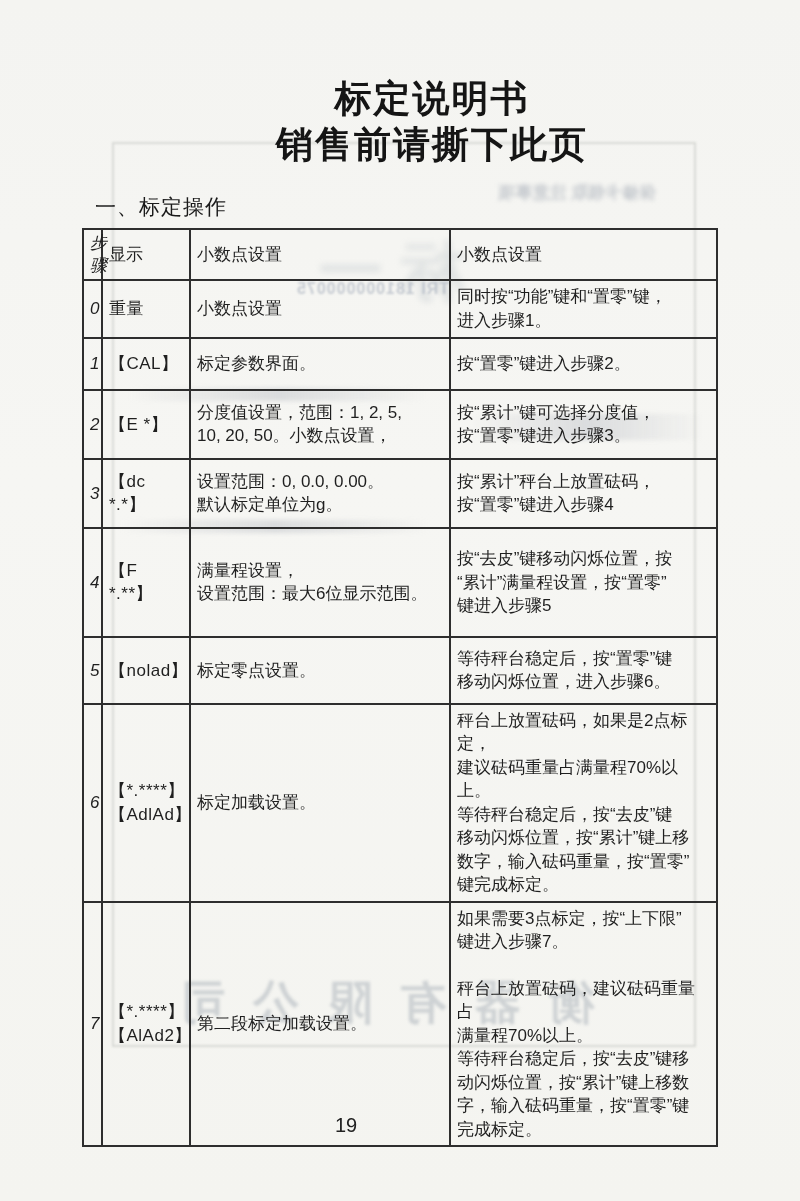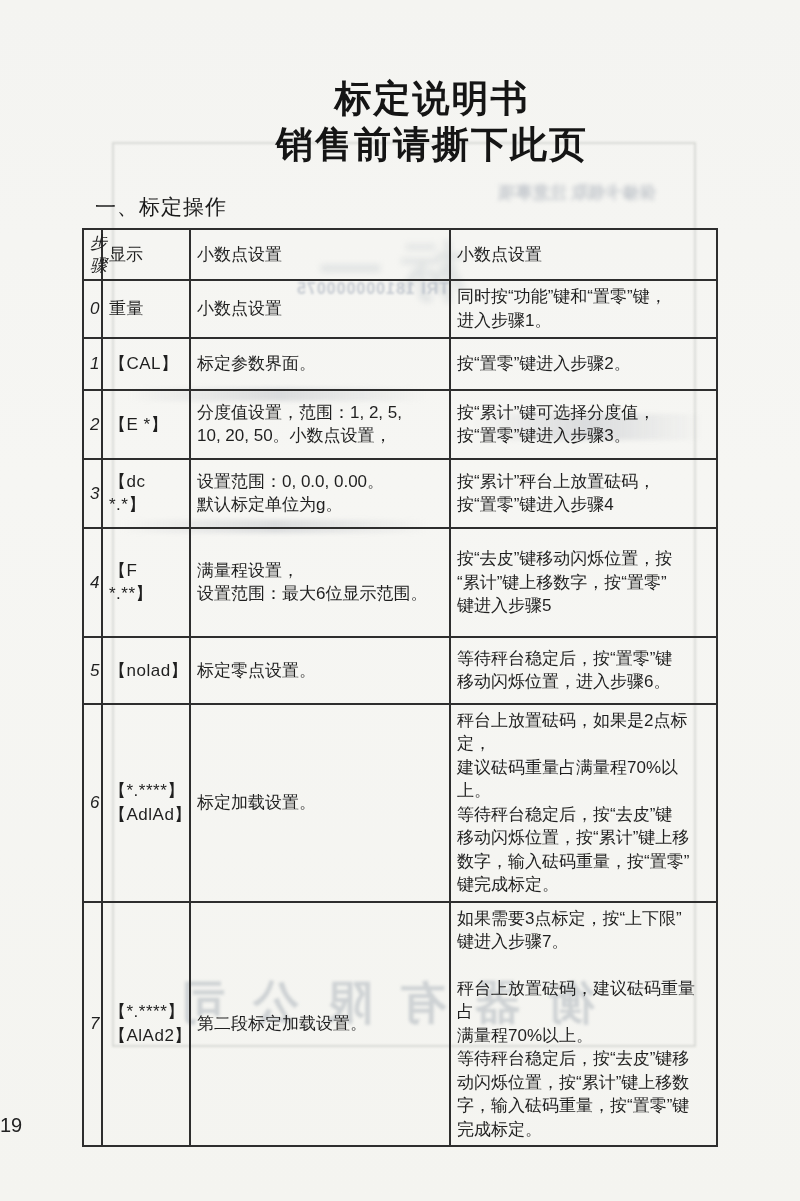--- a/index.html
+++ b/index.html
@@ -64,21 +64,21 @@
   table.cal th{padding-top:1px;padding-bottom:1px;}
   col.c-step{width:19px;}
   col.c-disp{width:88px;}
   col.c-func{width:260px;}
   col.c-oper{width:267px;}
   td.step,th.step{padding:0 0 0 3px;white-space:nowrap;font-style:italic;}
   th.step span{position:relative;z-index:2;}
   td.disp{padding-left:6px;letter-spacing:0.5px;}
   .page-number{
     position:absolute;left:0;top:1114px;width:692px;
-    text-align:left;font-size:20px;color:#222;
+    text-align:center;font-size:20px;color:#222;
   }
 </style>
 </head>
 <body>
 
 <div class="page">
 
   <div class="ghost ghost-frame"></div>
   <div class="ghost ghost-text ghost-big">标一</div>
   <div class="ghost ghost-text ghost-top-right">保修卡领取 注意事项</div>
@@ -137,21 +137,21 @@
 默认标定单位为g。</td>
       <td>按“累计”秤台上放置砝码，
 按“置零”键进入步骤4</td>
     </tr>
     <tr style="height:109px">
       <td class="step">4</td>
       <td class="disp">【F *.**】</td>
       <td>满量程设置，
 设置范围：最大6位显示范围。</td>
       <td>按“去皮”键移动闪烁位置，按
-“累计”键上移数字，按“置零”
+“累计”满量程设置，按“置零”
 键进入步骤5</td>
     </tr>
     <tr style="height:67px">
       <td class="step">5</td>
       <td class="disp">【nolad】</td>
       <td>标定零点设置。</td>
       <td>等待秤台稳定后，按“置零”键
 移动闪烁位置，进入步骤6。</td>
     </tr>
     <tr style="height:163px">

